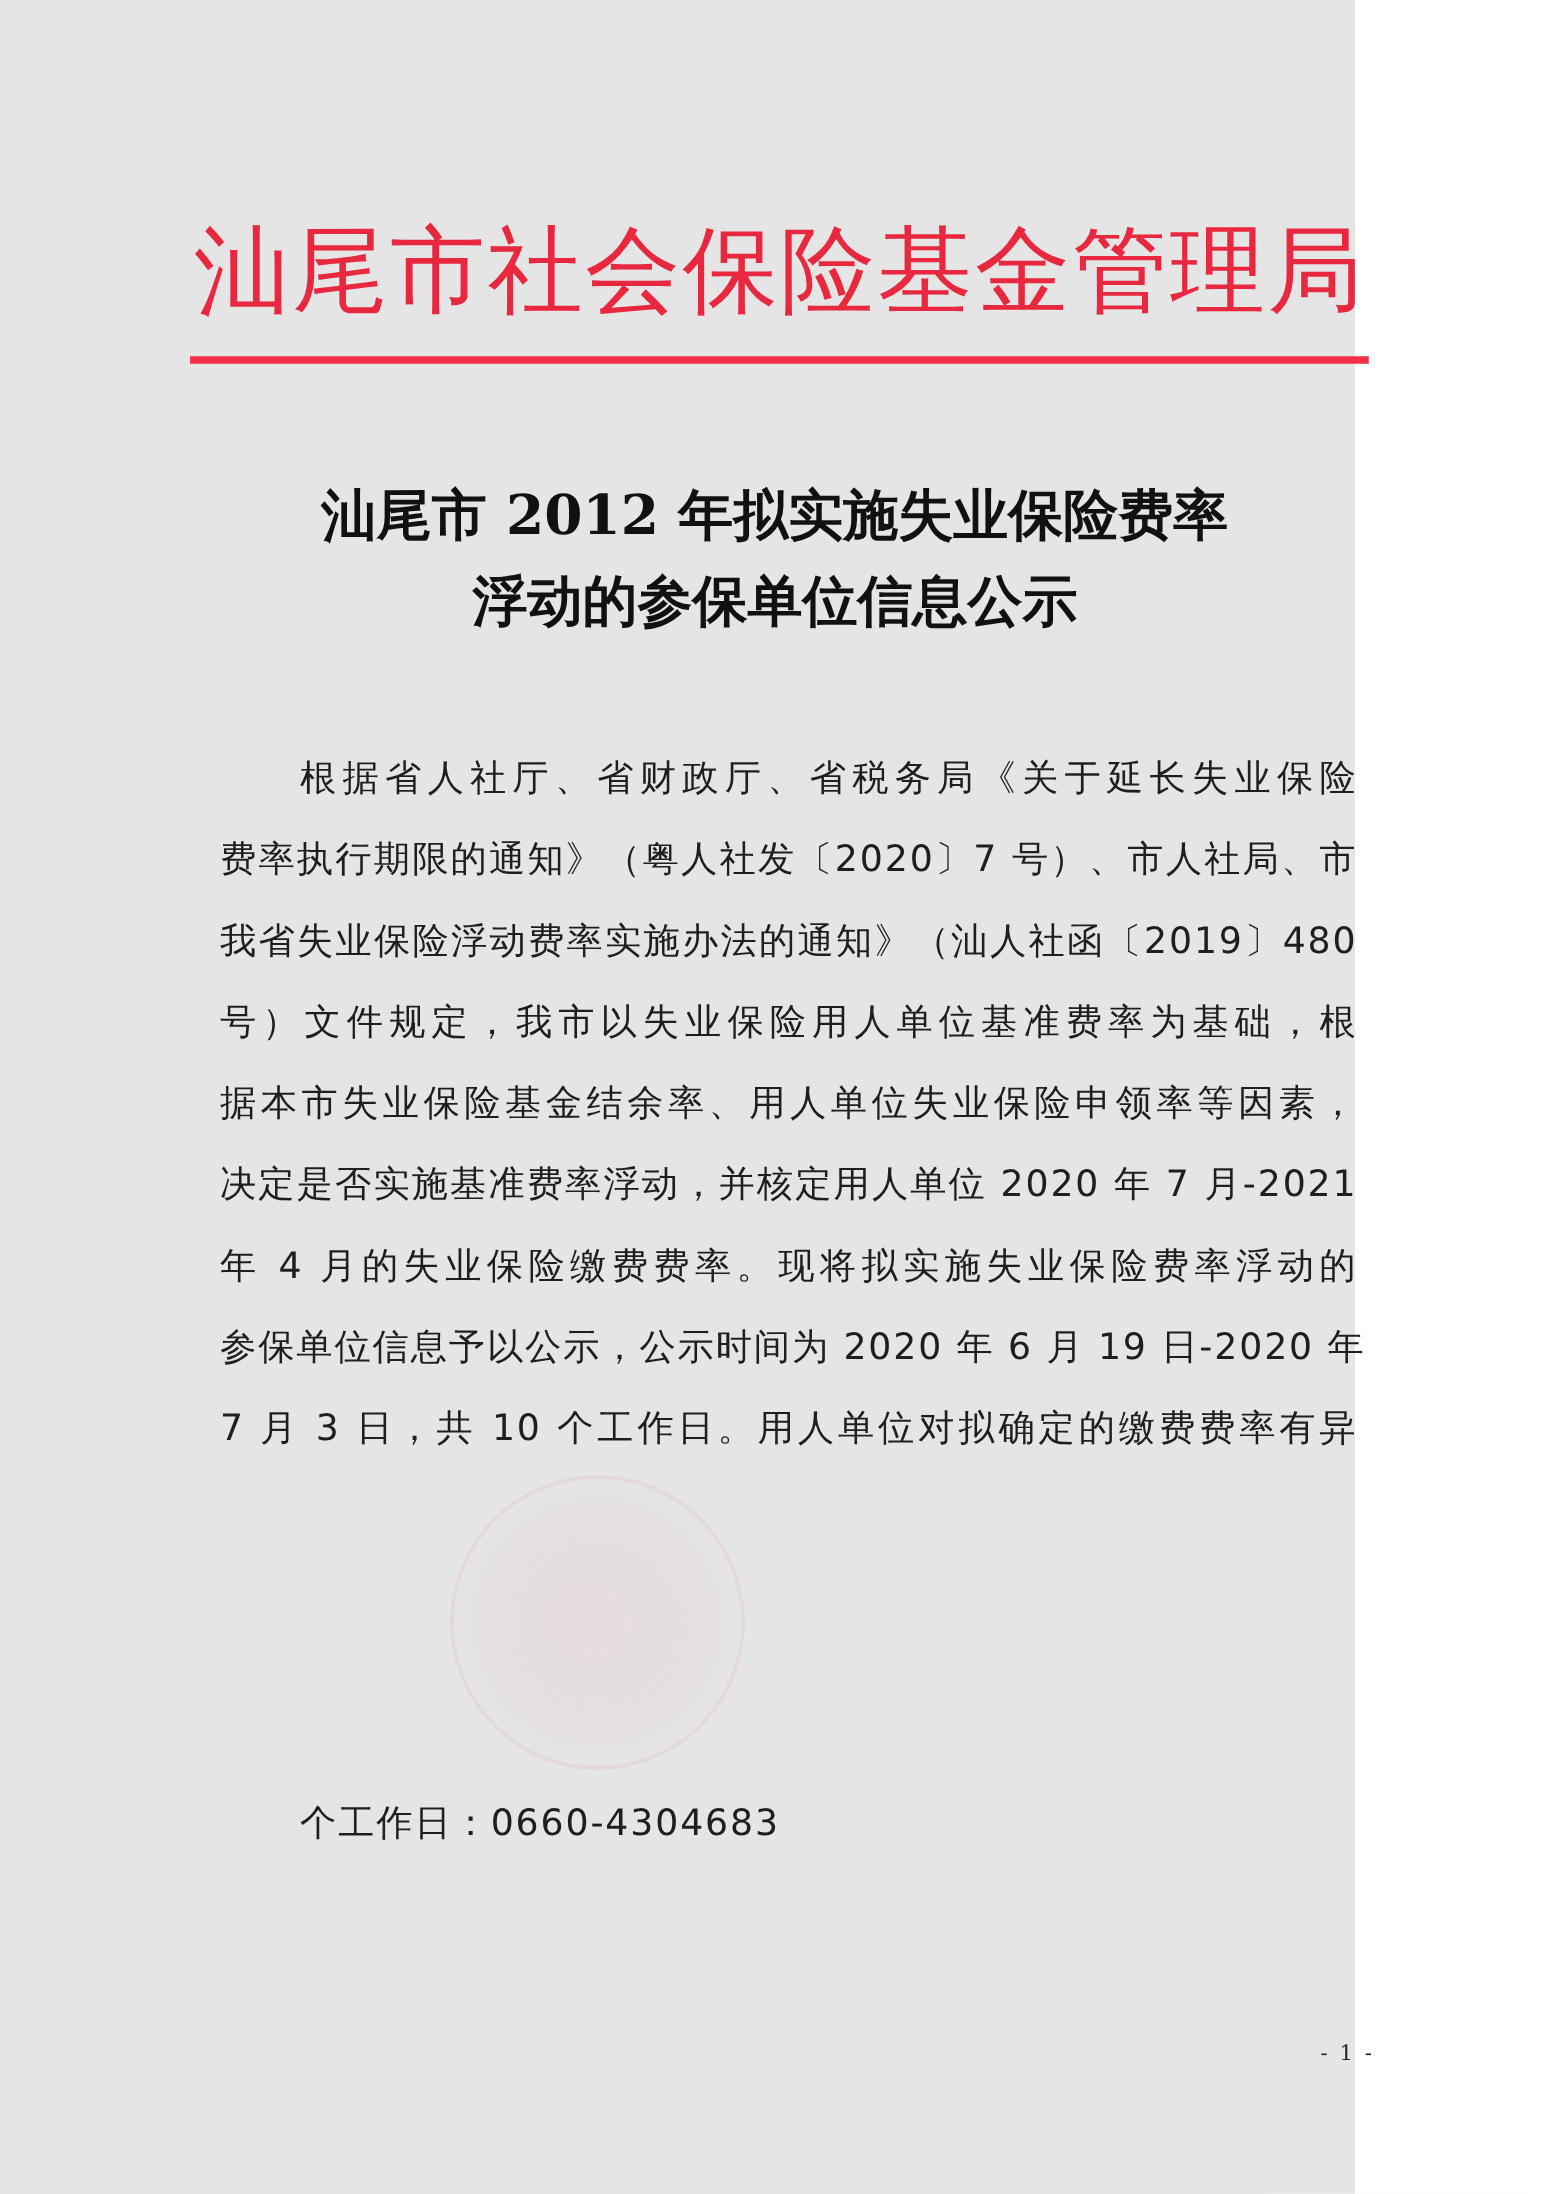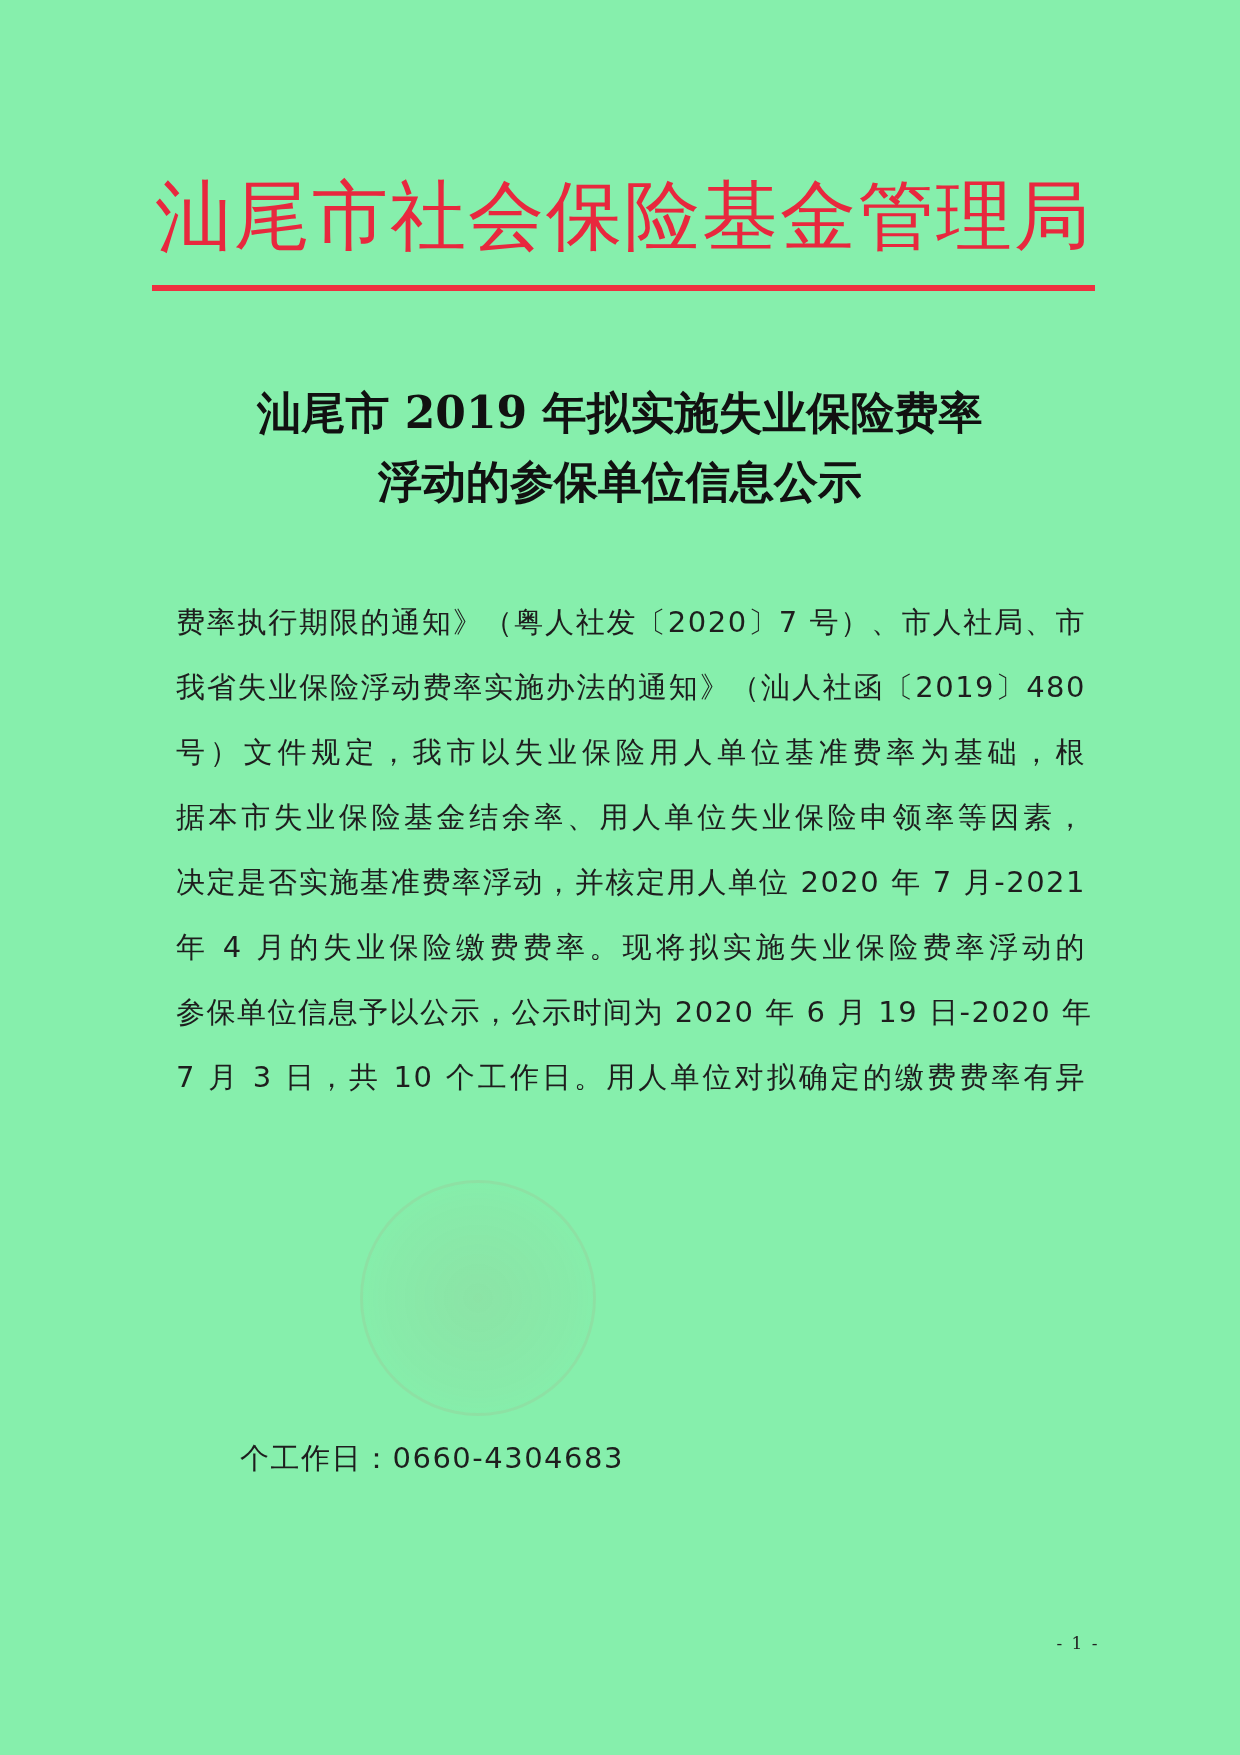--- a/index.html
+++ b/index.html
@@ -11,23 +11,23 @@
     width: 1240px;
     height: 1755px;
     position: relative;
     overflow: hidden;
     font-family: "DejaVu Serif", "Liberation Serif", serif;
     color: #1a1a1a;
   }
   .page {
     position: absolute;
     left: 0; top: 0;
-    width: 1240px;
+    width: 1084px;
     height: 1755px;
-    background: #86efac;
+    background: #e5e5e5;
   }
   .org-header {
     position: absolute;
     left: 152px;
     top: 168px;
     width: 944px;
     height: 96px;
     text-align: center;
     color: #e8283e;
     font-family: "DejaVu Serif", "Liberation Serif", serif;
@@ -117,26 +117,27 @@
   }
 </style>
 </head>
 <body>
 
 <div class="page">
 
   <div class="org-header">汕尾市社会保险基金管理局</div>
   <div class="header-rule"></div>
 
-  <div class="doc-title line1">汕尾市 2019 年拟实施失业保险费率</div>
+  <div class="doc-title line1">汕尾市 2012 年拟实施失业保险费率</div>
   <div class="doc-title line2">浮动的参保单位信息公示</div>
 
   <div class="seal-ghost"></div>
 
   <div class="body-text">
+    <span class="body-line first">根据省人社厅、省财政厅、省税务局《关于延长失业保险</span>
     <span class="body-line">费率执行期限的通知》（粤人社发〔2020〕7 号）、市人社局、市</span>
     <span class="body-line">我省失业保险浮动费率实施办法的通知》（汕人社函〔2019〕480</span>
     <span class="body-line">号）文件规定，我市以失业保险用人单位基准费率为基础，根</span>
     <span class="body-line">据本市失业保险基金结余率、用人单位失业保险申领率等因素，</span>
     <span class="body-line">决定是否实施基准费率浮动，并核定用人单位 2020 年 7 月-2021</span>
     <span class="body-line">年 4 月的失业保险缴费费率。现将拟实施失业保险费率浮动的</span>
     <span class="body-line">参保单位信息予以公示，公示时间为 2020 年 6 月 19 日-2020 年</span>
     <span class="body-line">7 月 3 日，共 10 个工作日。用人单位对拟确定的缴费费率有异</span>
   </div>
 

